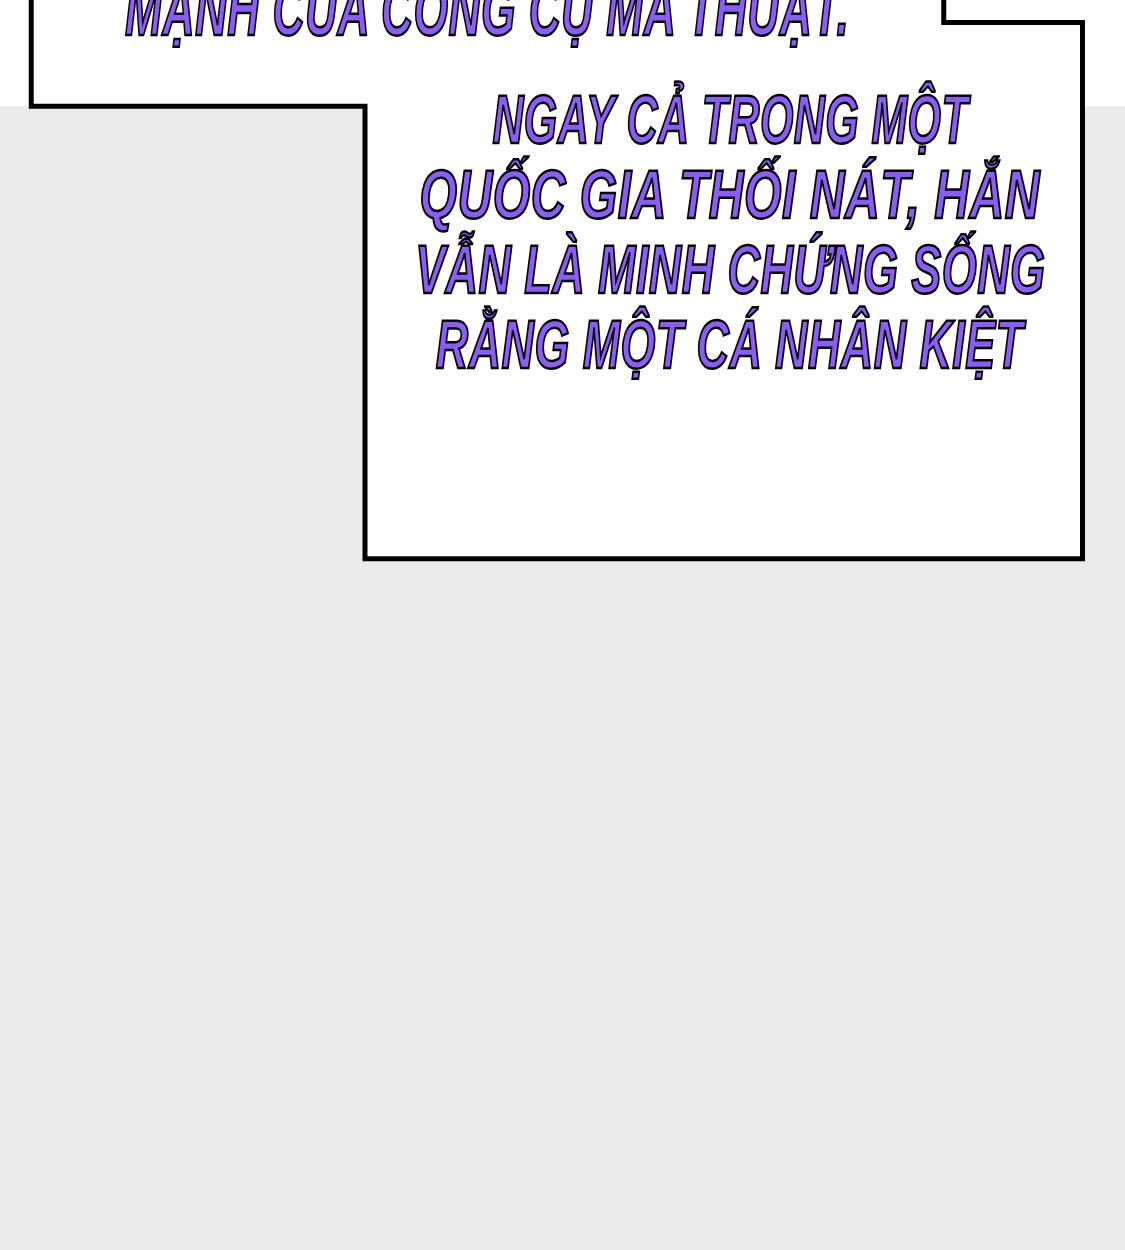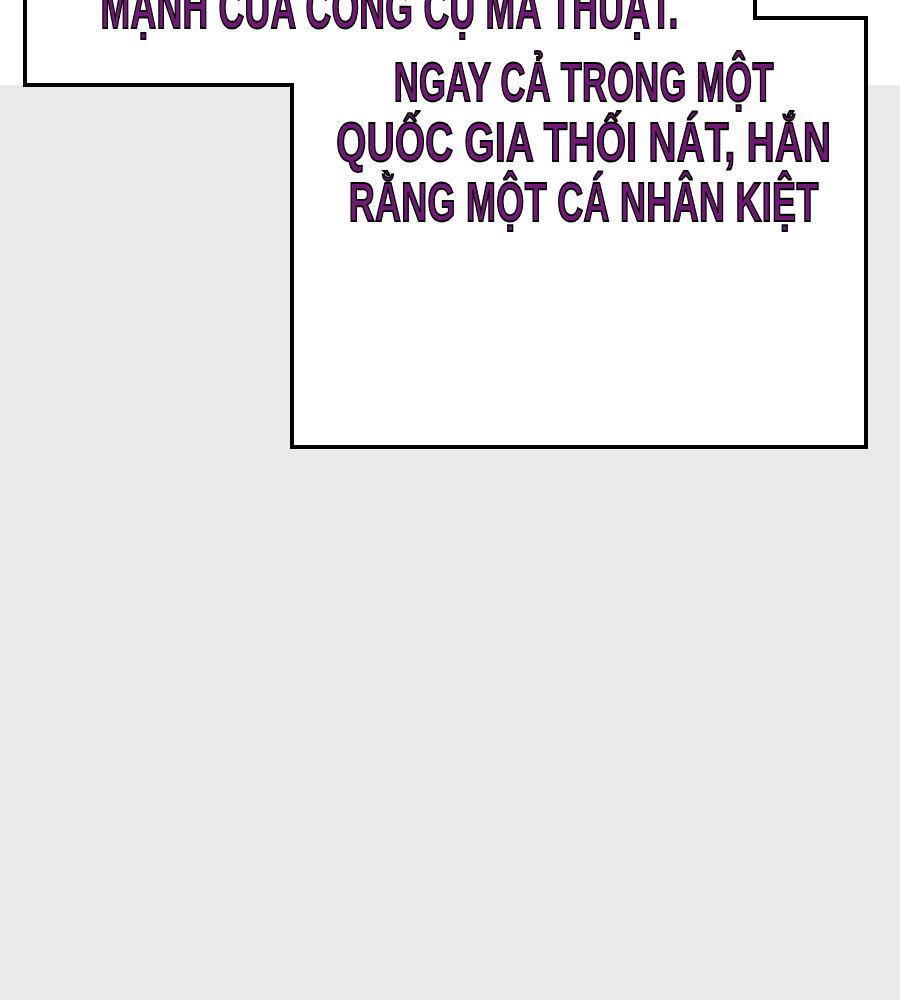--- a/index.html
+++ b/index.html
@@ -25,21 +25,22 @@
     position: absolute;
     left: 0; top: 0;
     width: 900px; height: 1000px;
     z-index: 2;
   }
   .text-layer {
     position: absolute;
     left: 0; top: 0;
     width: 900px; height: 1000px;
     z-index: 3;
-    color: #701a75;
+    color: #8b5cf6;
+    font-style: italic;
   }
   .caption-line {
     display: flex;
     justify-content: center;
     align-items: center;
     height: 60px;
   }
   .caption-line > span {
     display: inline-block;
     white-space: nowrap;
@@ -54,21 +55,21 @@
     top: -22px;
     width: 730px;
   }
   .bubble-top-line > span {
     font-size: 60px;
     line-height: 60px;
   }
   .bubble-main-box {
     position: absolute;
     left: 298px;
-    top: 8px;
+    top: 21px;
     width: 572px;
     height: 429px;
     padding-top: 44px;
     box-sizing: border-box;
   }
   .bubble-main-box .caption-line > span {
     font-size: 55px;
     line-height: 60px;
   }
 </style>
@@ -88,17 +89,20 @@
   </div>
 
   <div class="bubble-main-box">
     <div class="caption-line">
       <span style="transform: scaleX(0.625579);">NGAY CẢ TRONG MỘT</span>
     </div>
     <div class="caption-line">
       <span style="transform: scaleX(0.701506);">QUỐC GIA THỐI NÁT, HẮN</span>
     </div>
     <div class="caption-line">
+      <span style="transform: scaleX(0.65445);">VẪN LÀ MINH CHỨNG SỐNG</span>
+    </div>
+    <div class="caption-line">
       <span style="transform: scaleX(0.653359);">RẰNG MỘT CÁ NHÂN KIỆT</span>
     </div>
   </div>
 
 </div>
 
 </body></html>

